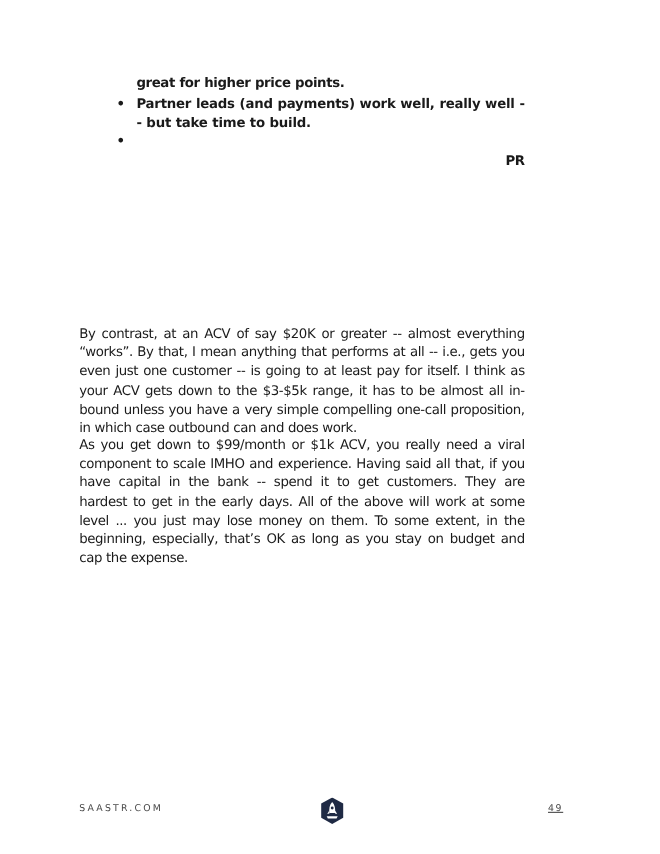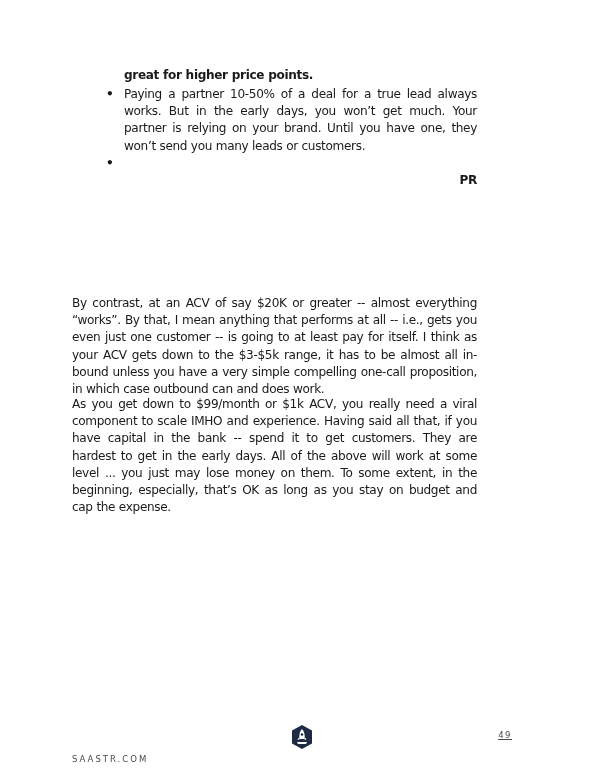--- a/index.html
+++ b/index.html
@@ -9,35 +9,35 @@
     .text { font-size: 12.1px; line-height: 17.2px; text-align: justify; letter-spacing: -0.35px; word-spacing: 0.2px; }
     .cont { position: absolute; left: 124px; top: 67px; width: 353px; font-weight: bold; }
     ul.bullets { position: absolute; left: 106px; top: 86px; width: 371px; margin: 0; padding: 0; list-style: none; }
     ul.bullets li { position: relative; padding-left: 18px; }
     ul.bullets li + li { margin-top: 0; }
     .bullet { position: absolute; left: 0; top: 0; font-weight: bold; }
     .bold { font-weight: bold; letter-spacing: -0.2px; }
     .pr-right { float: right; font-weight: bold; }
     .para1 { position: absolute; left: 72px; top: 295px; width: 405px; }
     .para2 { position: absolute; left: 72px; top: 396px; width: 405px; }
-    .footer-left { position: absolute; left: 72px; top: 730px; font-size: 8.5px; letter-spacing: 2px; color: #4a4a4a; margin-top: 24px; }
+    .footer-left { position: absolute; left: 72px; top: 730px; font-size: 8.5px; letter-spacing: 2px; color: #4a4a4a; }
     .footer-right { position: absolute; right: 88px; top: 730px; font-size: 8.5px; letter-spacing: 1.5px; color: #4a4a4a; text-decoration: underline; }
     .logo { position: absolute; left: 291px; top: 725px; width: 22px; height: 24px; }
   </style>
 </head>
 <body>
 
 <div class="page">
 
   <div class="text cont">great for higher price points.</div>
 
   <ul class="bullets text">
     <li>
       <span class="bullet">•</span>
-      <div>Paying a partner 10-50% of a deal for a true lead always works. But in the early days, you won’t get much. Your partner is relying on your brand. Until you have one, they won’t send you many leads or customers.</div>
+      <div class="bold">Partner leads (and payments) work well, really well -- but take time to build.</div>
     </li>
     <li>
       <span class="bullet">•</span>
       <div>
         <span class="pr-right" style="position:relative; top:17.2px;">PR</span>
       </div>
     </li>
   </ul>
 
   <p class="text para1" style="margin:0;">By contrast, at an ACV of say $20K or greater -- almost everything “works”. By that, I mean anything that performs at all -- i.e., gets you even just one customer -- is going to at least pay for itself. I think as your ACV gets down to the $3-$5k range, it has to be almost all in-bound unless you have a very simple compelling one-call proposition, in which case outbound can and does work.</p>

